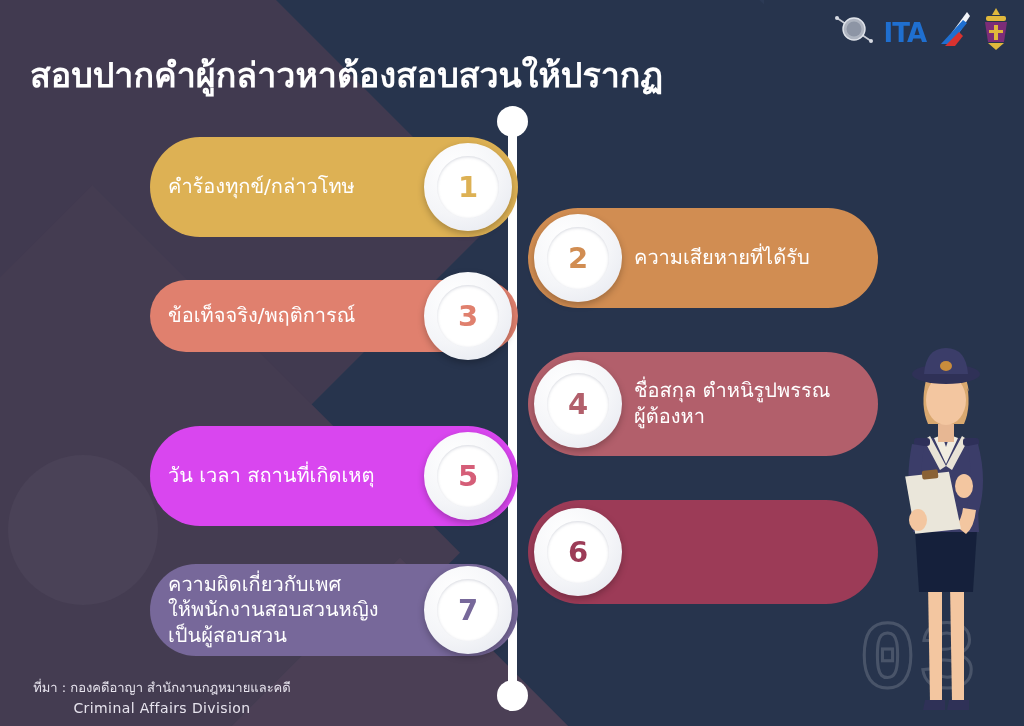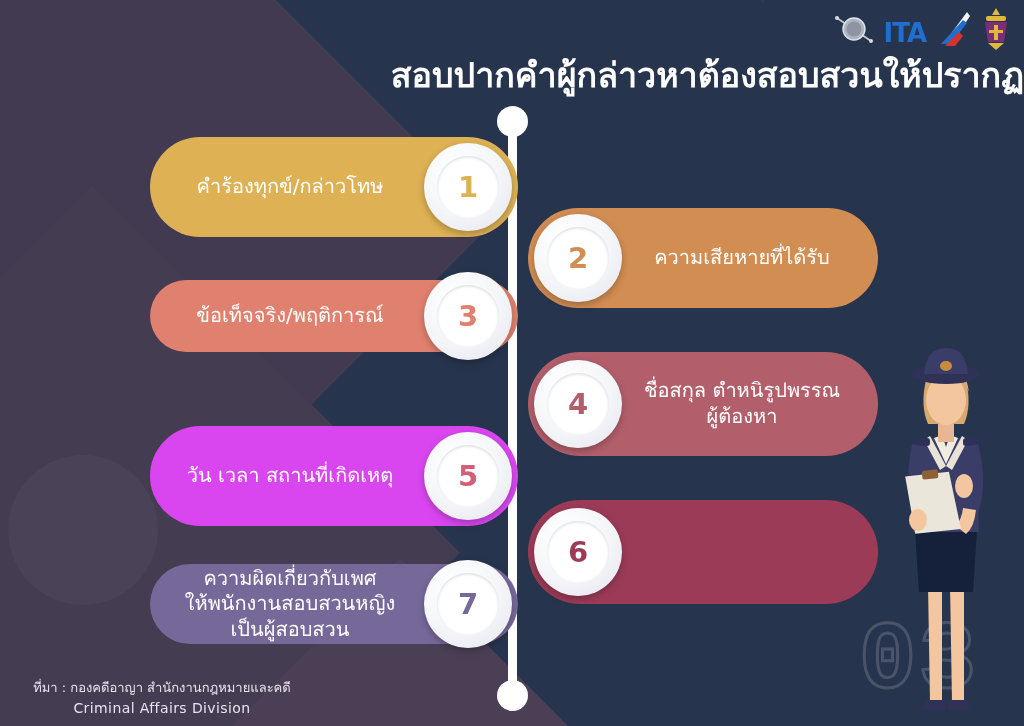--- a/index.html
+++ b/index.html
@@ -85,21 +85,22 @@
     color: #1f6fd0;
     letter-spacing: -1px;
     font-family: "DejaVu Sans", "Liberation Sans", sans-serif;
   }
   .logo-royal { width: 32px; height: 44px; }
 
   
   .title {
     position: absolute;
     left: 0; right: 0; top: 48px;
-    text-align: right;
+    text-align: left;
+    padding-left: 30px;
     font-size: 34px;
     font-weight: 700;
     color: #ffffff;
     letter-spacing: 0px;
     font-family: "DejaVu Sans", "Liberation Sans", sans-serif;
   }
 
   
   .timeline-line {
     position: absolute;
@@ -125,21 +126,21 @@
     align-items: center;
     border-radius: 60px;
     color: #ffffff;
   }
   .pill.left  { left: 150px;  justify-content: flex-start; }
   .pill.right { left: 528px;  justify-content: flex-start; }
 
   .pill-text {
     font-size: 20px;
     line-height: 1.28;
-    text-align: center;
+    text-align: left;
     color: #ffffff;
     white-space: pre-line;
     flex: 1;
   }
   .pill.left .pill-text  { padding: 0 6px 0 18px; }
   .pill.right .pill-text { padding: 0 28px 0 6px; }
 
   
   .knob {
     position: relative;
@@ -261,21 +262,21 @@
         <div class="pill-text">วัน เวลา สถานที่เกิดเหตุ</div>
         <div class="knob">
           <span class="knob-num" style="color: rgb(213, 94, 120);">5</span>
         </div>
       </div>
       <div class="pill right" style="top: 500px; width: 350px; height: 104px; background: rgb(156, 59, 87);">
         <div class="knob">
           <span class="knob-num" style="color: rgb(156, 59, 87);">6</span>
         </div>
       </div>
-      <div class="pill left" style="top: 564px; width: 368px; height: 80px; background: rgb(119, 104, 154);">
+      <div class="pill left" style="top: 564px; width: 368px; height: 92px; background: rgb(119, 104, 154);">
         <div class="pill-text">ความผิดเกี่ยวกับเพศ
 ให้พนักงานสอบสวนหญิง
 เป็นผู้สอบสวน</div>
         <div class="knob">
           <span class="knob-num" style="color: rgb(119, 104, 154);">7</span>
         </div>
       </div>
     </div>
 
   <svg class="officer" viewBox="0 0 150 392">

